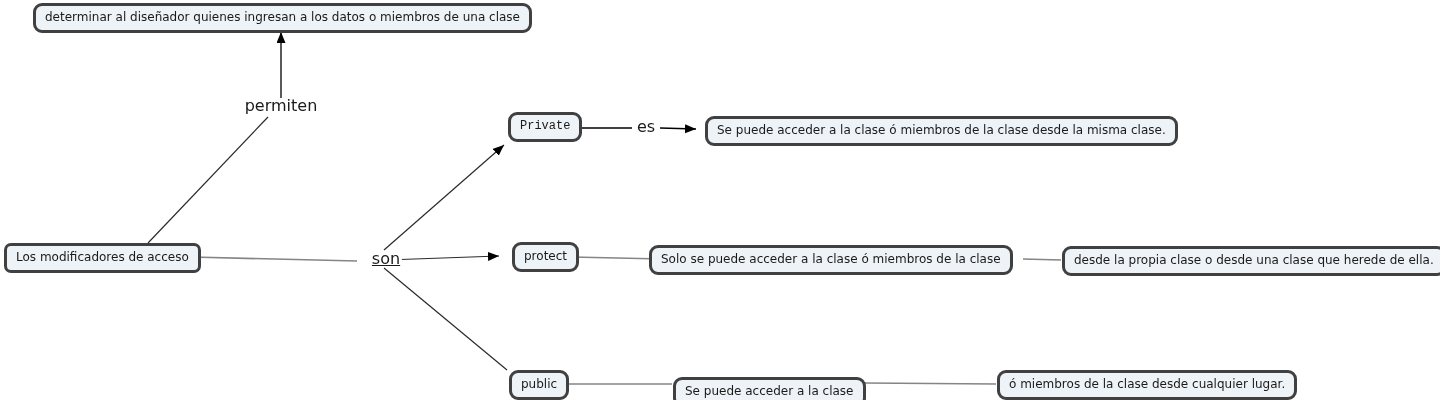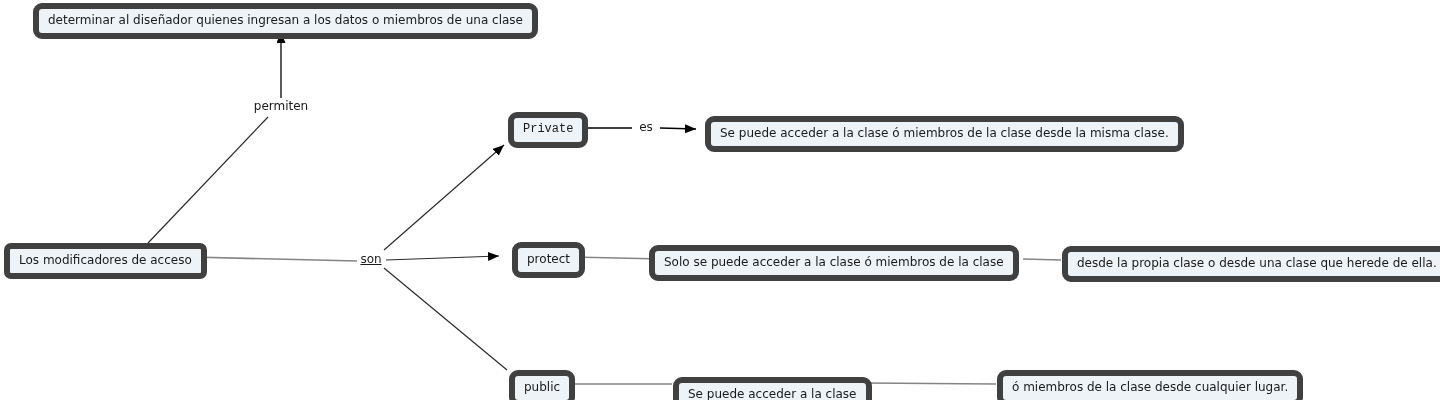--- a/index.html
+++ b/index.html
@@ -19,32 +19,32 @@
   #wires {
     position: absolute;
     left: 0; top: 0;
     width: 1440px;
     height: 400px;
   }
   .node {
     position: absolute;
     box-sizing: border-box;
     background: #eef3f7;
-    border: 6px solid #404040;
+    border: 3px solid #404040;
     border-radius: 9px;
     padding: 4px 9px 5px 9px;
     font-size: 12px;
     line-height: 15px;
     color: #1a1a1a;
     white-space: nowrap;
   }
   .link-label {
     position: absolute;
     transform: translateX(-50%);
-    font-size: 12px;
+    font-size: 16px;
     line-height: 14px;
     color: #1a1a1a;
     background: #ffffff;
     padding: 0 2px;
     white-space: nowrap;
   }
 </style>
 </head>
 <body>
 
@@ -97,17 +97,17 @@
   <div class="node" style="left:1062px; top:246px;">desde la propia clase o desde una clase que herede de ella.</div>
 
   <div class="node" style="left:509px; top:370px;">public</div>
 
   <div class="node" style="left:673px; top:377px;">Se puede acceder a la clase</div>
 
   <div class="node" style="left:997px; top:370px;text-align:center;">ó miembros de la clase desde cualquier lugar.</div>
 
   <div class="link-label" style="left:281px; top:99px;">permiten</div>
 
-  <div class="link-label" style="left:371px; top:252px;text-decoration:underline;">son</div>
+  <div class="link-label" style="left:386px; top:252px;text-decoration:underline;">son</div>
 
   <div class="link-label" style="left:646px; top:120px;">es</div>
 
 </div>
 
 </body></html>

